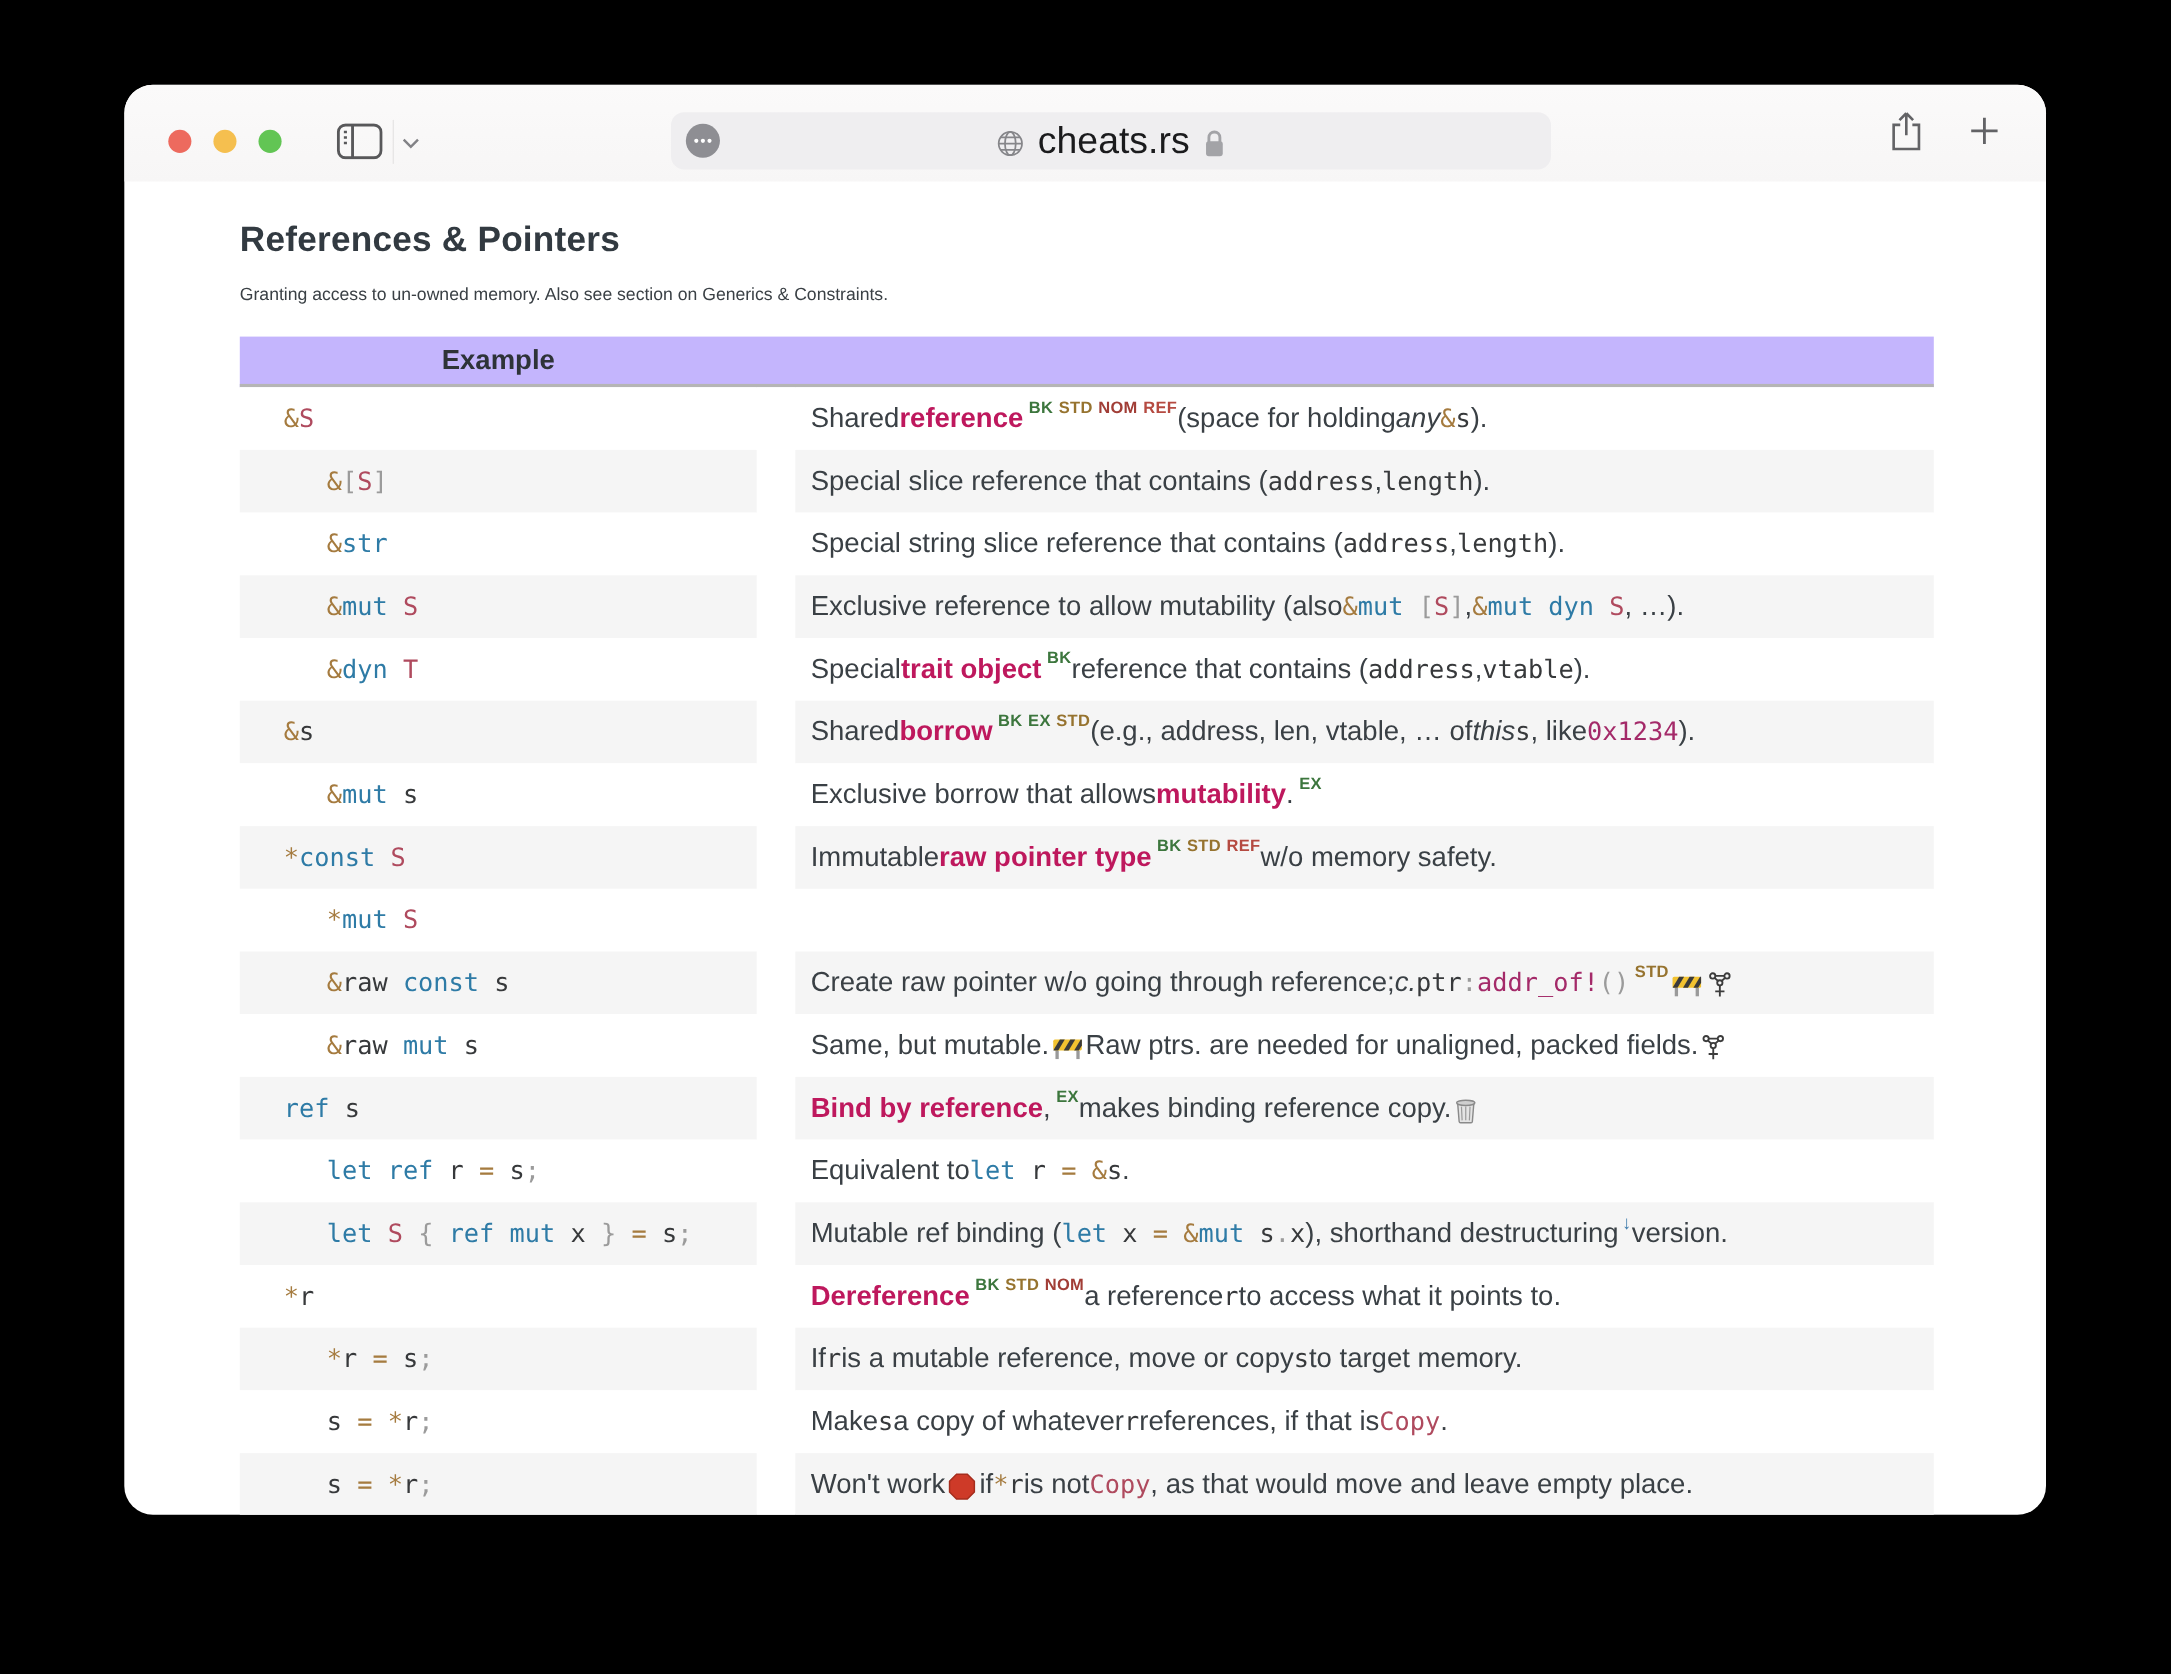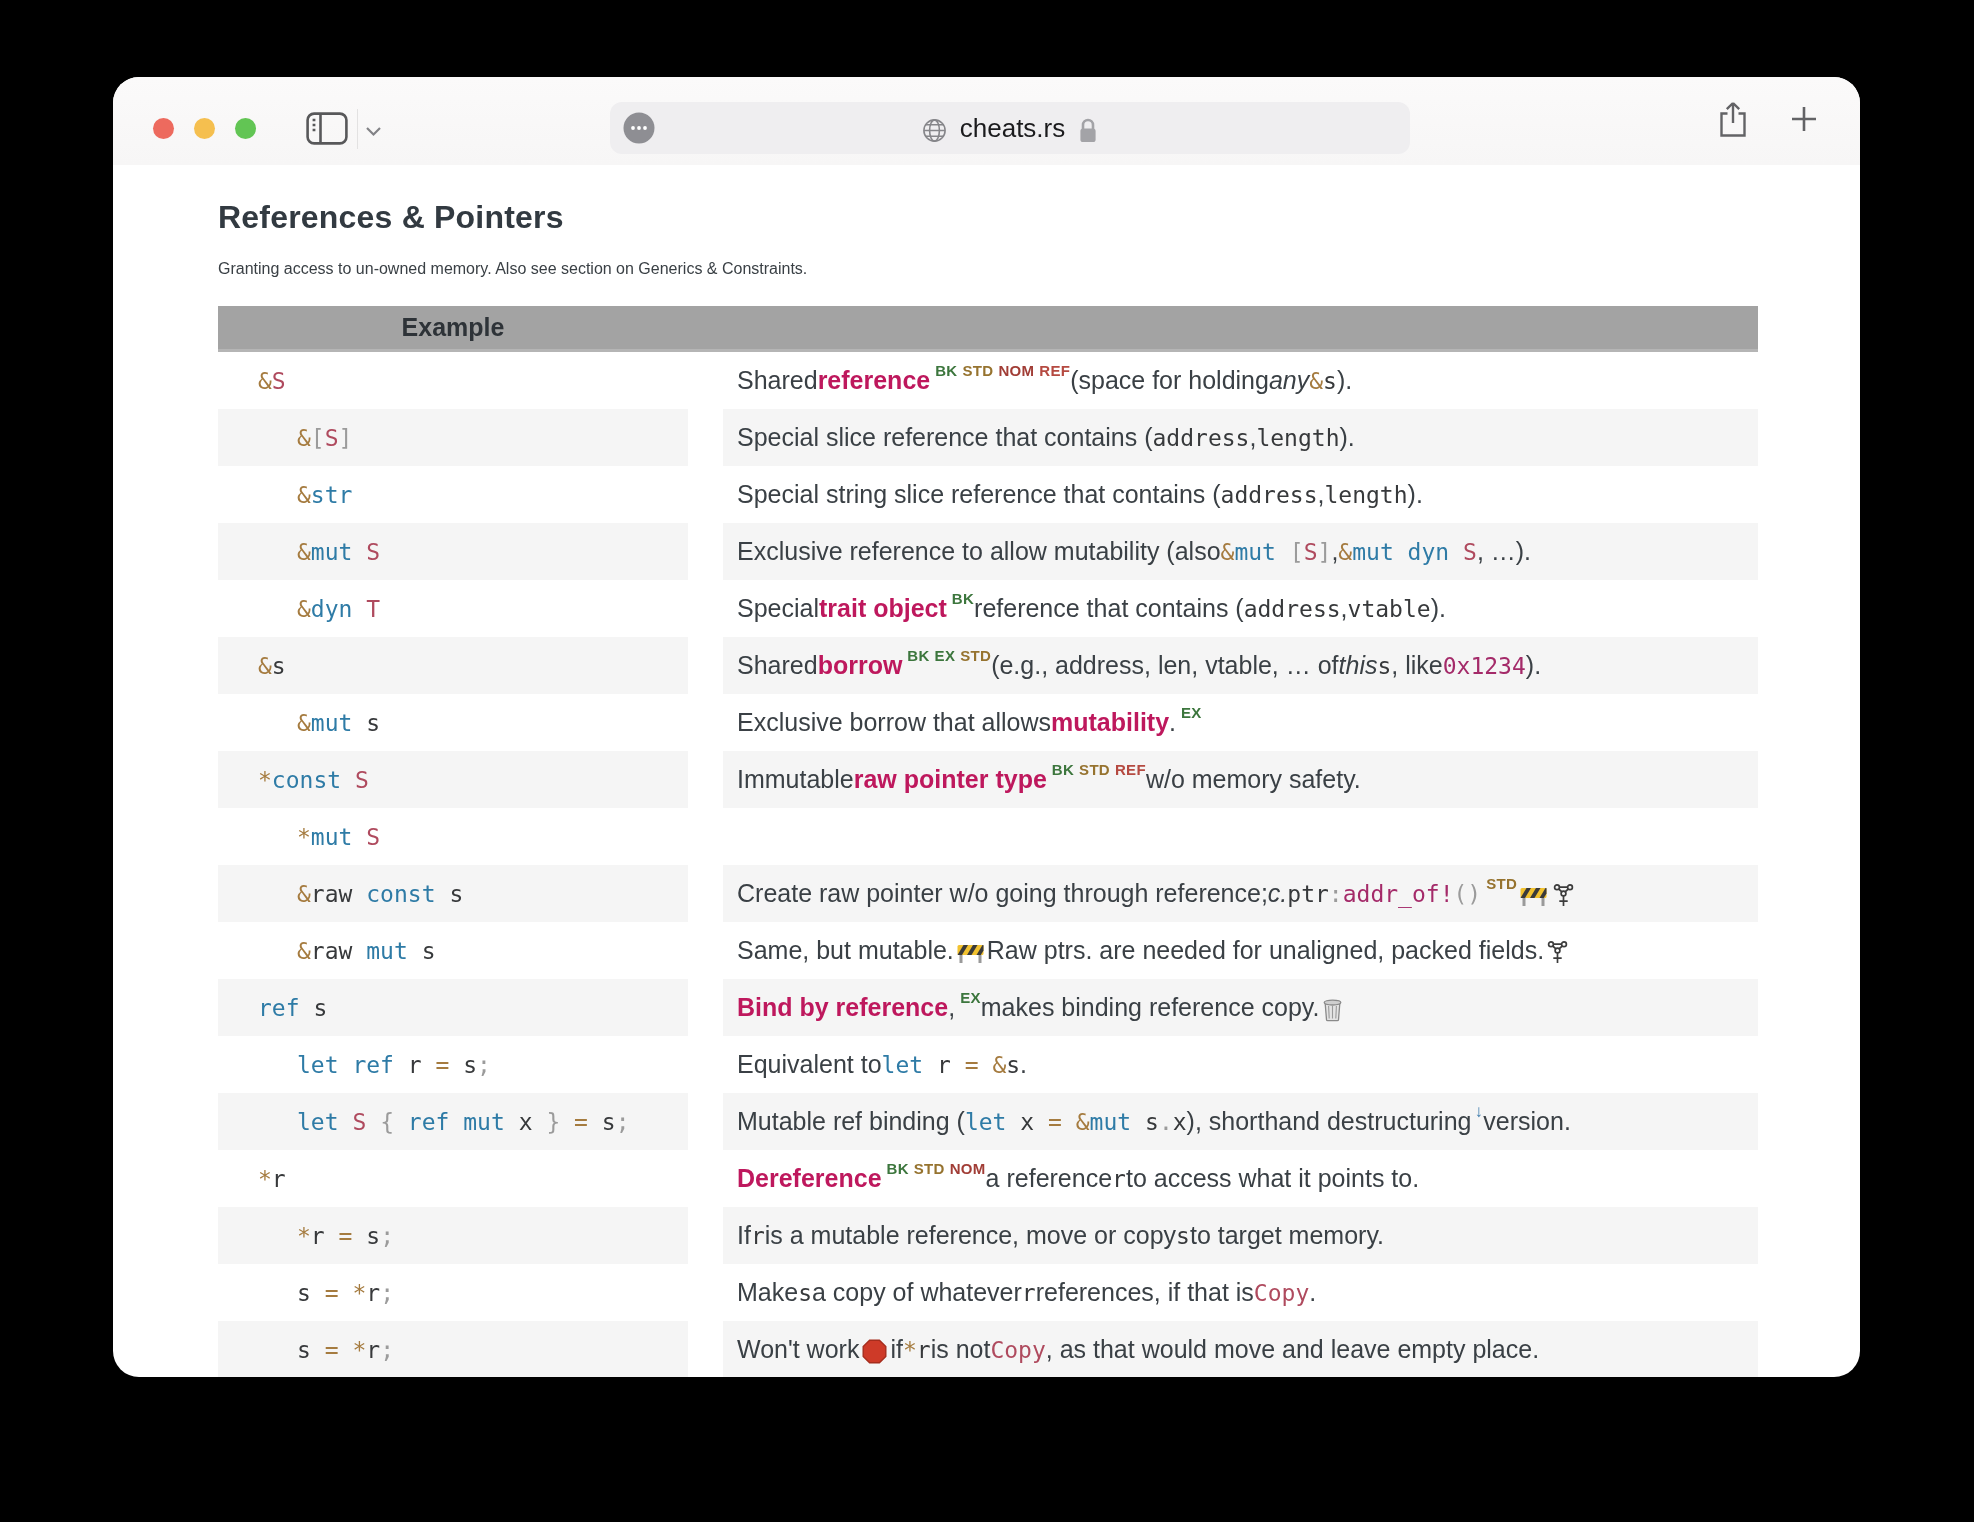--- a/index.html
+++ b/index.html
@@ -9,29 +9,29 @@
           border-radius:26px;overflow:hidden;}
   
   .toolbar{position:relative;height:88px;background:linear-gradient(180deg,#fbfafa,#f7f6f6);}
   .lights{position:absolute;left:40px;top:41px;display:flex;gap:20px;}
   .light{width:21px;height:21px;border-radius:50%;}
   .sidebar-btn{position:absolute;left:193px;top:35px;}
   .chev-btn{position:absolute;left:252px;top:46px;}
   .sep{position:absolute;left:244px;top:32px;width:1px;height:40px;background:#e3e2e2;}
   .urlbar{position:absolute;left:497px;top:25px;width:800px;height:52px;background:#efeef0;
           border-radius:12px;display:flex;align-items:center;justify-content:center;gap:10px;}
-  .url-text{font-size:26px;color:#1b1b1d;}
+  .url-text{font-size:34px;color:#1b1b1d;}
   .page-settings{position:absolute;left:10px;top:7px;}
   .tb-right{position:absolute;right:40px;top:22px;display:flex;gap:38px;align-items:center;}
   
   .content{padding:20px 64px 0 105px;}
   .page-title{font-size:32px;font-weight:bold;color:#323a41;margin:14px 0 0 0;letter-spacing:.2px;}
   .page-subtitle{font-size:16px;color:#3a4045;margin-top:24px;margin-bottom:28px;}
   .cheat-table{width:1540px;}
-  .thead{display:flex;height:43px;background:#a3a3a3;border-bottom:3px solid #b5b5b5;
+  .thead{display:flex;height:43px;background:#c4b5fd;border-bottom:3px solid #b5b5b5;
          align-items:center;}
   .th{font-size:25px;font-weight:bold;color:#2e3338;text-align:center;}
   .th.c1{width:470px;}
   .th.gap{width:35px;}
   .th.c2{flex:1;}
   .row{display:flex;height:57px;}
   .cell{display:flex;align-items:center;white-space:nowrap;overflow:hidden;}
   .cell.ex{width:470px;background:#fff;padding-left:40px;box-sizing:border-box;}
   .cell.gp{width:35px;background:#fff;}
   .cell.xp{flex:1;background:#fff;padding-left:14px;box-sizing:border-box;}

